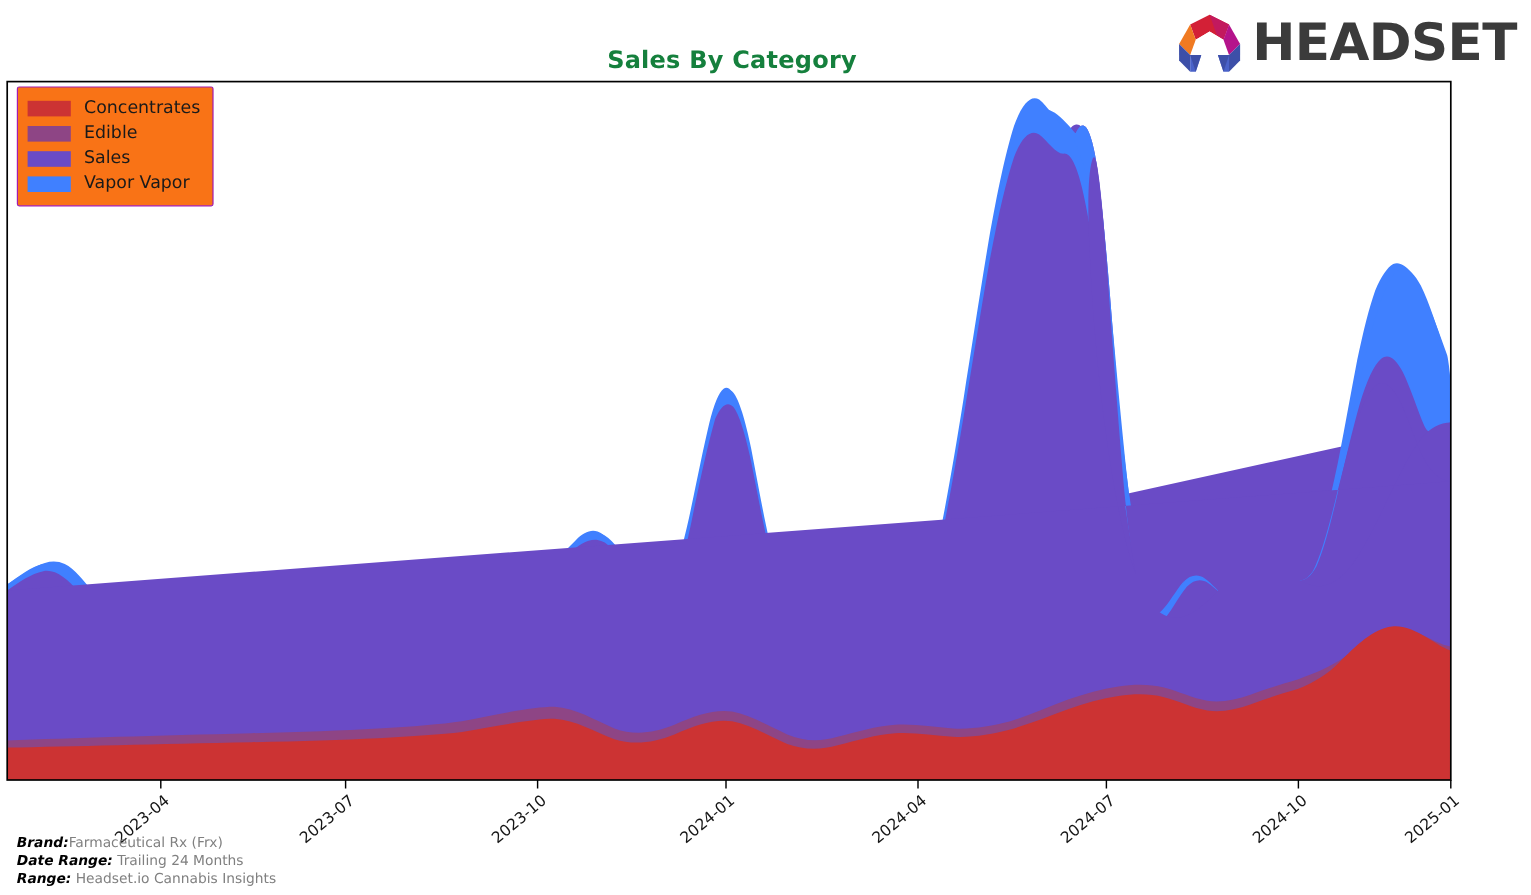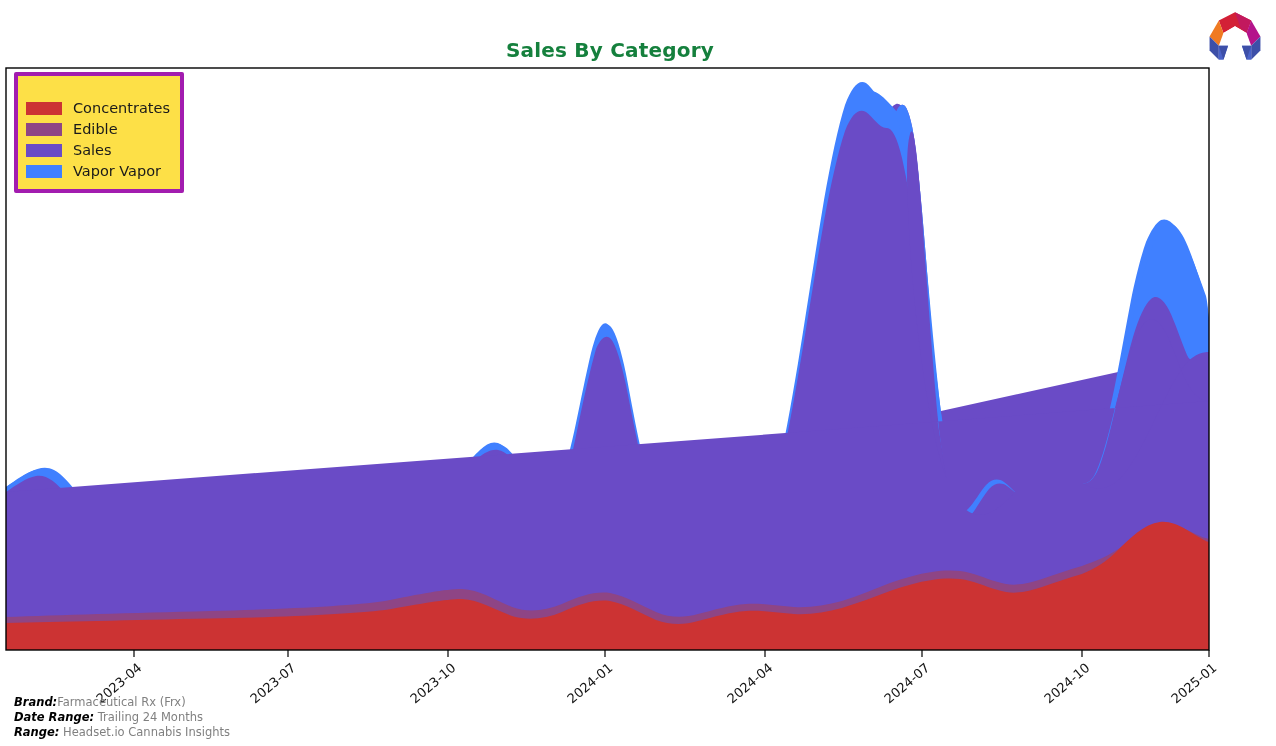--- a/index.html
+++ b/index.html
@@ -56,24 +56,24 @@
     width: 1276px;
     height: 746px;
   }
   #plot-svg { display: block; }
 
   
   #legend {
     position: absolute;
     left: 14px;
     top: 72px;
-    background: #fde047;
-    border: 4px solid #a21caf;
+    background: #f97316;
+    border: 1px solid #a21caf;
     border-radius: 2px;
-    padding: 22px 10px 7px 8px;
+    padding: 7px 10px 7px 8px;
     box-shadow: 0 0 0 0 rgba(0,0,0,0);
   }
   .legend-row {
     display: flex;
     align-items: center;
     height: 21px;
   }
   .legend-swatch {
     width: 36px;
     height: 13px;
@@ -634,20 +634,21 @@
     <polygon points="78,18 94,46 78,62 70,40" fill="#B4138B"></polygon>
     <polygon points="22,18 6,46 22,62 30,40" fill="#F07A22"></polygon>
     <polygon points="6,46 22,62 22,86 6,70" fill="#3D4FA8"></polygon>
     <polygon points="22,62 38,62 30,86 22,86" fill="#4A62C9"></polygon>
     <polygon points="22,62 38,62 30,86" fill="#3D4FA8"></polygon>
     <polygon points="94,46 78,62 78,86 94,70" fill="#3D4FA8"></polygon>
     <polygon points="78,62 62,62 70,86 78,86" fill="#4A62C9"></polygon>
     <polygon points="78,62 62,62 70,86" fill="#3D4FA8"></polygon>
     <polygon points="30,40 50,28 70,40 62,58 50,46 38,58" fill="#ffffff"></polygon>
   </svg>
+  <span class="logo-word">HEADSET</span>
 </div>
 
 <div id="legend">
   <div class="legend-row">
     <span class="legend-swatch" style="background:#CC3333"></span>
     <span class="legend-label">Concentrates</span>
   </div>
   <div class="legend-row">
     <span class="legend-swatch" style="background:#8E4585"></span>
     <span class="legend-label">Edible</span>

